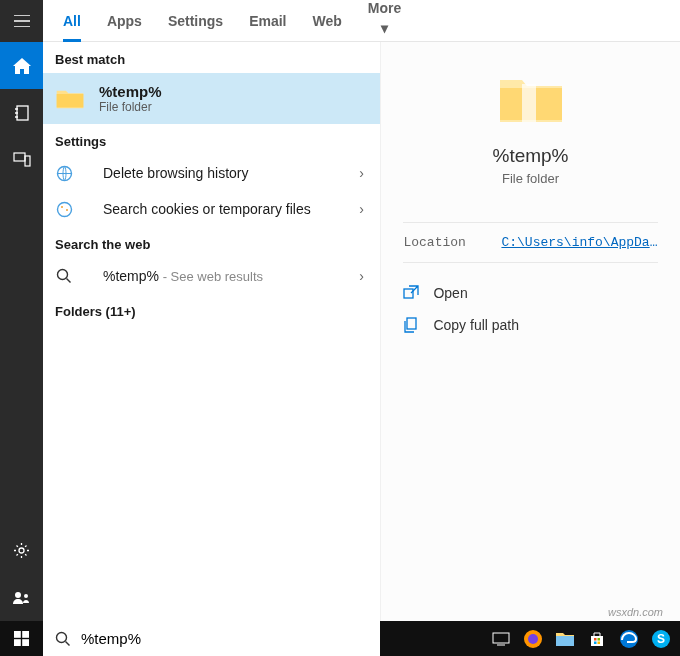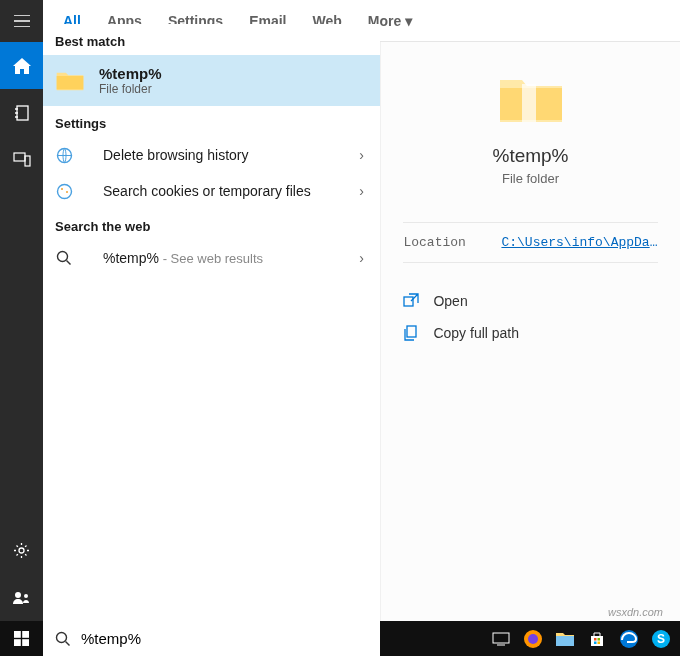--- a/index.html
+++ b/index.html
@@ -6,42 +6,42 @@
     body { width: 680px; height: 656px; font-family: "Segoe UI", sans-serif; font-size: 14px; background: #fff; overflow: hidden; position: relative; }
     .sidebar { position: absolute; left: 0; top: 0; width: 43px; height: 621px; background: #2b2b2b; display: flex; flex-direction: column; }
     .side-btn { width: 43px; height: 47px; display: flex; align-items: center; justify-content: center; color: #fff; cursor: pointer; }
     .side-btn.hamburger { height: 42px; }
     .side-btn.active { background: #0078d7; }
     .side-fill { flex: 1; }
     .tabs { position: absolute; left: 43px; top: 0; width: 637px; height: 42px; border-bottom: 1px solid #e6e6e6; display: flex; align-items: center; background: #fff; padding-left: 20px; gap: 26px; }
     .tab { color: #606060; font-size: 14px; cursor: pointer; height: 42px; display: flex; align-items: center; position: relative; font-weight: bold; }
     .tab.active { color: #0078d7; font-weight: 600; }
     .tab.active::after { content: ''; position: absolute; bottom: 0; left: 0; right: 0; height: 3px; background: #0078d7; }
-    .tab-more { display: flex; align-items: center; gap: 4px; }
-    .results { position: absolute; left: 43px; top: 24px; width: 337px; height: 579px; background: #fff; overflow-y: auto; }
+    .tab-more { display: flex; align-items: center; gap: 4px; flex-direction: column; }
+    .results { position: absolute; left: 43px; top: 42px; width: 337px; height: 579px; background: #fff; overflow-y: auto; }
     .section-label { padding: 10px 12px 6px 12px; font-weight: 600; font-size: 13px; color: #1a1a1a; }
     .best-match-item { display: flex; align-items: center; padding: 10px 12px; gap: 14px; background: #cce8f7; cursor: pointer; }
     .folder-icon-sm { width: 30px; height: 24px; }
     .bm-title { font-weight: 600; font-size: 15px; color: #1a1a1a; }
     .bm-sub { font-size: 12px; color: #5a5a5a; }
     .list-item { display: flex; align-items: center; padding: 9px 12px; gap: 30px; cursor: pointer; }
     .li-icon { width: 18px; height: 18px; display: flex; align-items: center; justify-content: center; flex-shrink: 0; }
     .li-text { flex: 1; color: #1a1a1a; font-size: 14px; }
     .li-sub { color: #888; font-size: 13px; }
     .chev { color: #666; margin-right: 4px; }
     .preview { position: absolute; left: 380px; top: 42px; width: 300px; height: 579px; background: #fcfcfc; border-left: 1px solid #f0f0f0; display: flex; flex-direction: column; align-items: center; padding-top: 30px; }
     .pv-folder { width: 70px; height: 55px; margin-bottom: 18px; }
     .pv-title { font-size: 19px; color: #333; margin-bottom: 4px; }
     .pv-type { font-size: 13px; color: #666; margin-bottom: 30px; }
     .pv-divider { width: 85%; height: 1px; background: #e8e8e8; margin: 6px 0; }
     .pv-row { width: 85%; display: flex; font-size: 13px; color: #555; padding: 6px 0; font-family: Liberation Mono, monospace; }
     .pv-key { width: 98px; color: #666; }
     .pv-val { flex: 1; overflow: hidden; white-space: nowrap; text-overflow: ellipsis; }
     .pv-val.link { color: #0067c0; text-decoration: underline; cursor: pointer; }
-    .pv-actions { width: 85%; margin-top: 16px; }
+    .pv-actions { width: 85%; margin-top: 8px; }
     .pv-action { display: flex; align-items: center; gap: 14px; padding: 8px 0; cursor: pointer; font-size: 14px; color: #333; }
     .pv-action .ic { width: 16px; height: 16px; color: #0078d7; }
     .taskbar { position: absolute; left: 0; bottom: 0; width: 680px; height: 35px; background: #101010; display: flex; align-items: center; }
     .tb-start { width: 43px; height: 35px; display: flex; align-items: center; justify-content: center; cursor: pointer; }
     .tb-search { height: 35px; background: #fff; display: flex; align-items: center; padding: 0 12px; gap: 10px; width: 337px; }
     .tb-input { border: none; outline: none; font-size: 15px; flex: 1; }
     .tb-tray { margin-left: auto; display: flex; align-items: center; height: 35px; gap: 2px; padding: 0 4px; }
     .tray-ic { width: 30px; height: 35px; display: flex; align-items: center; justify-content: center; cursor: pointer; }
     .watermark { position: absolute; right: 17px; bottom: 38px; font-size: 11px; color: #999; font-style: italic; }
   </style>
@@ -141,20 +141,21 @@
     <span class="li-icon">
         <svg width="16" height="16" viewBox="0 0 16 16">
           <circle cx="6.5" cy="6.5" r="5" fill="none" stroke="#333" stroke-width="1.4"></circle>
           <path d="M10.5 10.5l4 4" stroke="#333" stroke-width="1.4"></path>
         </svg>
       </span>
     <span class="li-text"><span>%temp%</span><span class="li-sub"> - See web results</span></span>
     <span class="chev">›</span>
   </div>
 
+  <div class="section-label">Folders (11+)</div>
 </div>
 
 <div class="preview">
   <svg class="pv-folder" viewBox="0 0 70 55">
       <path d="M4 8h22l5 6h35v36H4z" fill="#ffe9a8"></path>
       <path d="M4 16h62v32H4z" fill="#ffd873"></path>
       <rect x="26" y="12" width="14" height="38" fill="#fff" opacity="0.7"></rect>
     </svg>
   <div class="pv-title">%temp%</div>
   <div class="pv-type">File folder</div>

